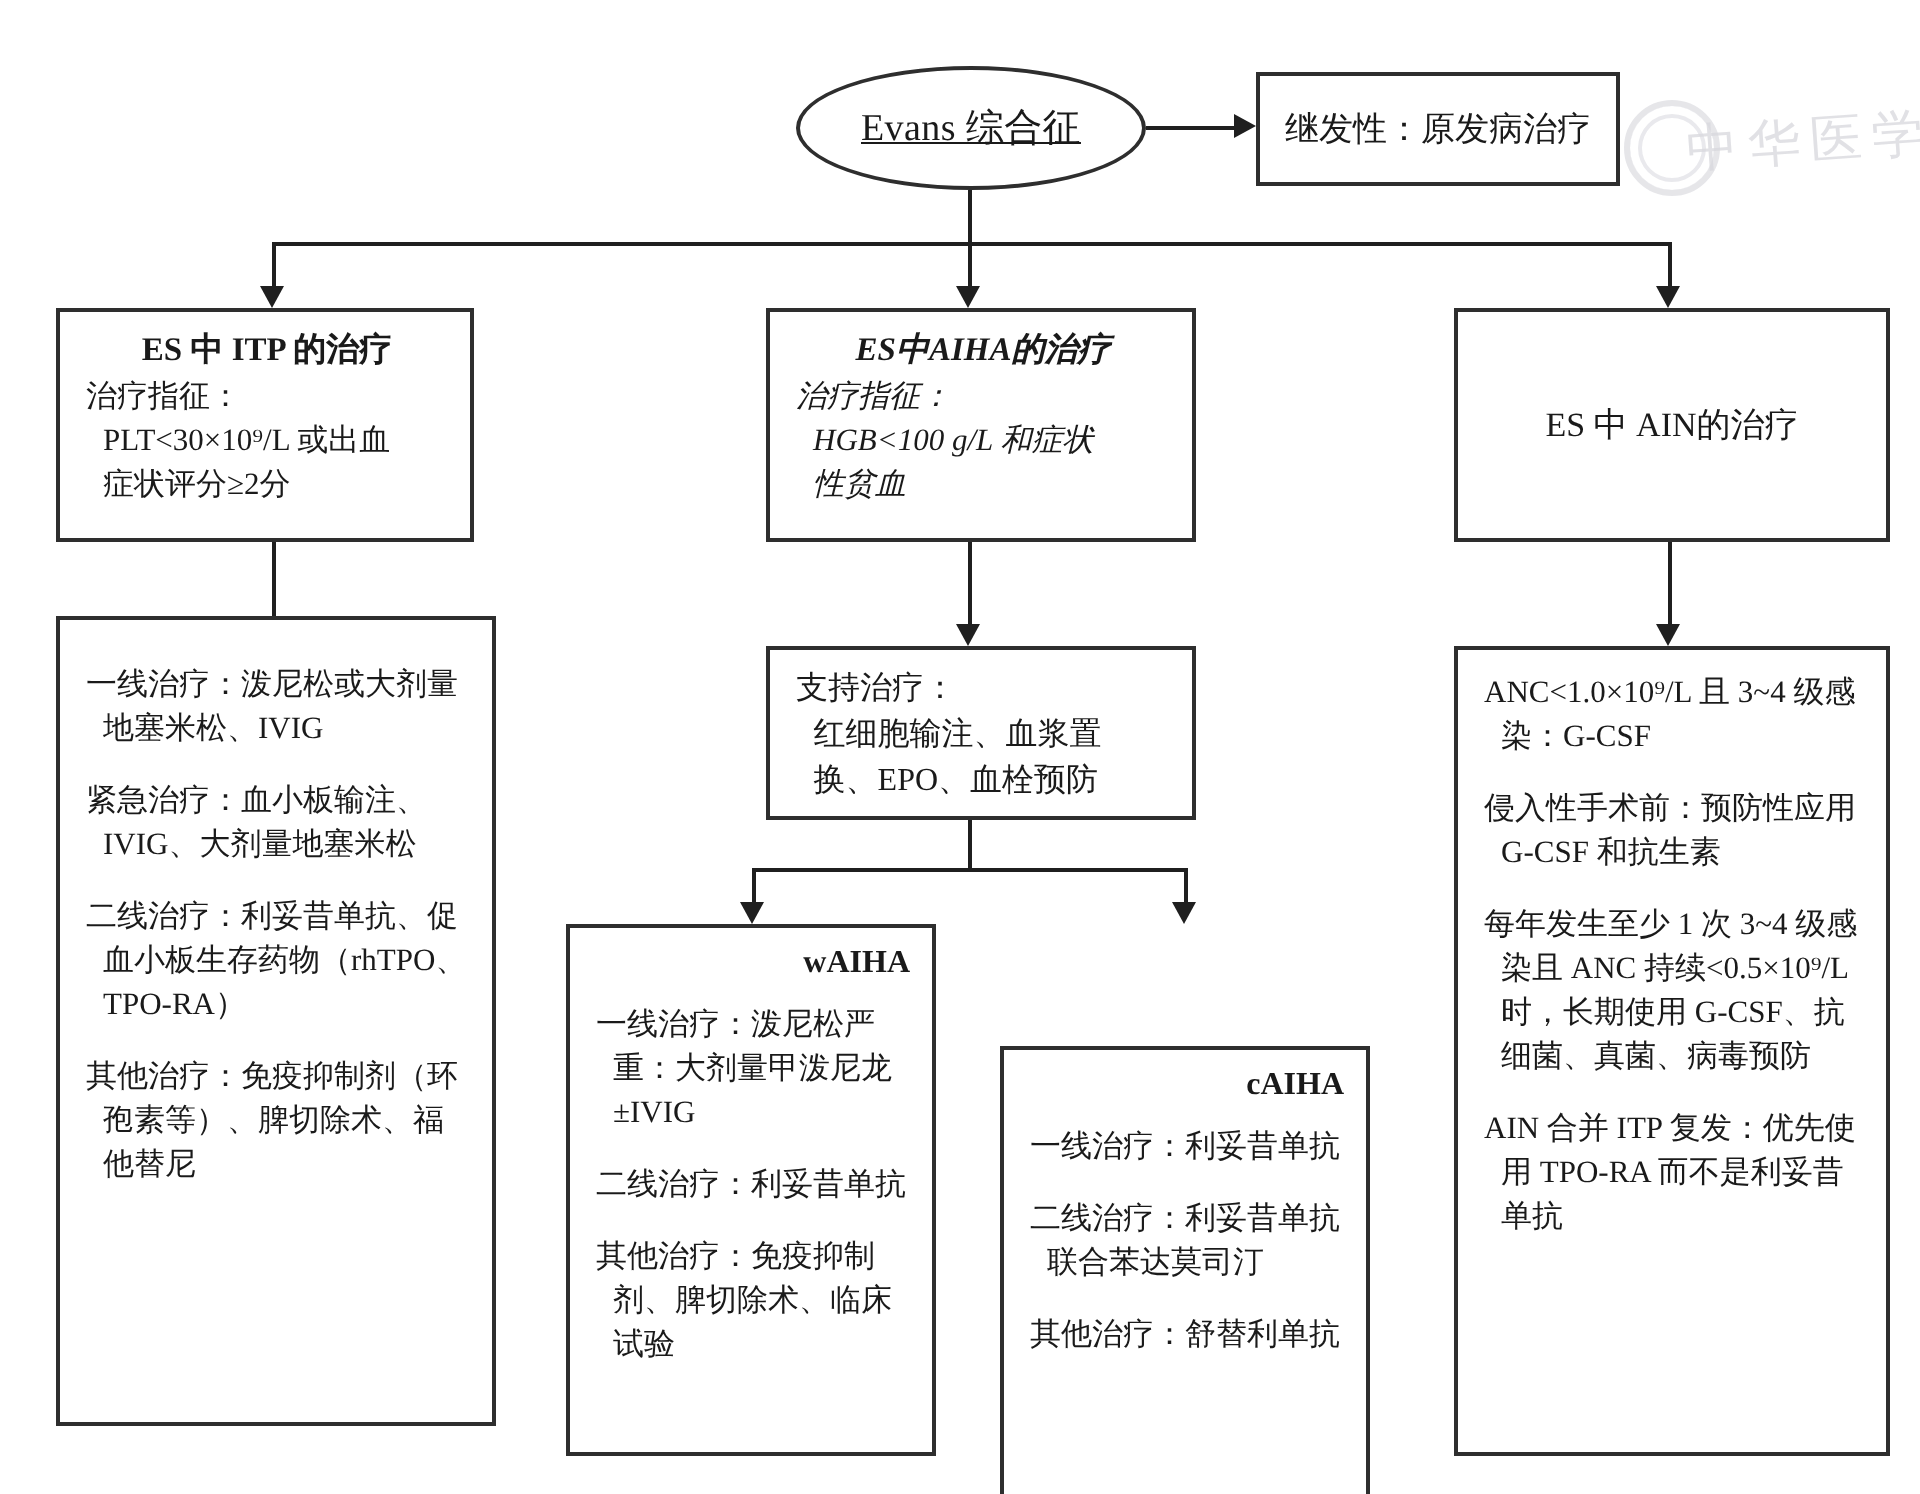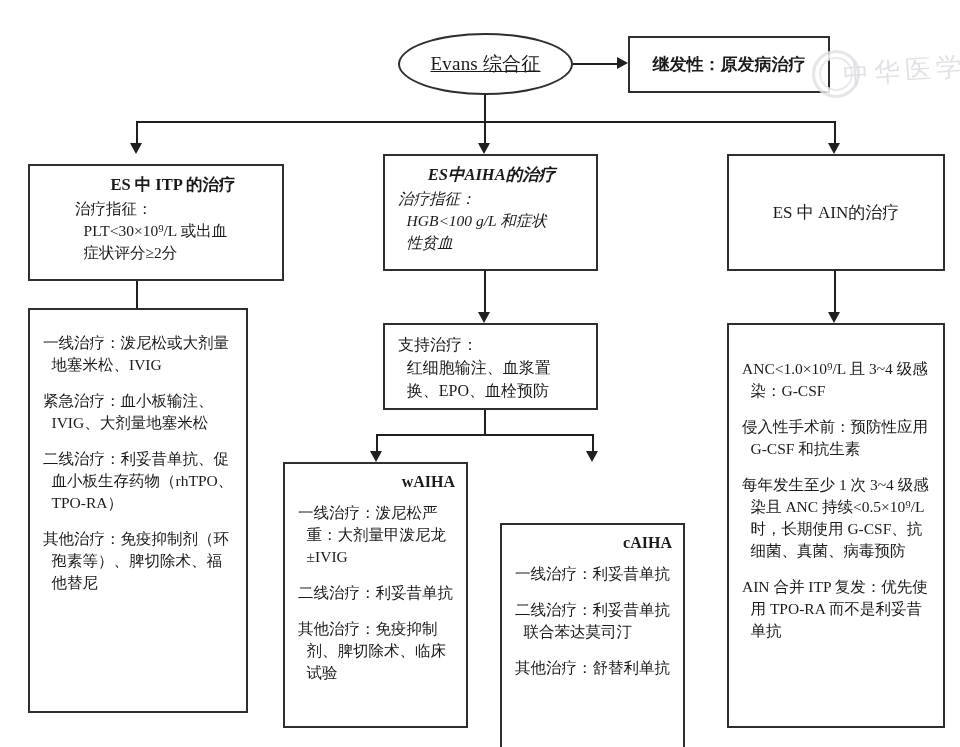--- a/index.html
+++ b/index.html
@@ -131,39 +131,39 @@
   <div class="wm-seal" style="left:812px; top:50px;"></div>
   <div class="watermark" style="left:843px; top:52px;">中华医学会</div>
 
   <div class="ellipse" style="left:398px; top:33px; width:175px; height:62px;text-decoration:underline;">
     <span class="txt t-root">Evans 综合征</span>
   </div>
 
   <div class="ln h" style="left:573px; top:63px; width:47px;"></div>
   <div class="arrow-r" style="left:617px; top:57px;"></div>
 
-  <div class="node" style="left:628px; top:36px; width:202px; height:57px;font-weight:bold;">
+  <div class="node" style="left:628px; top:36px; width:182px; height:57px;">
     <div class="center-wrap">
       <span class="txt t-head-n" style="font-size:17px;">继发性：原发病治疗</span>
     </div>
   </div>
 
   <div class="ln v" style="left:484px; top:95px; height:28px;"></div>
   <div class="ln h" style="left:136px; top:121px; width:700px;"></div>
 
   <div class="ln v" style="left:136px; top:121px; height:24px;"></div>
   <div class="arrow-d" style="left:130px; top:143px;"></div>
 
   <div class="ln v" style="left:484px; top:121px; height:24px;"></div>
   <div class="arrow-d" style="left:478px; top:143px;"></div>
 
   <div class="ln v" style="left:834px; top:121px; height:24px;"></div>
   <div class="arrow-d" style="left:828px; top:143px;"></div>
 
-  <div class="node" style="left:28px; top:164px; width:256px; height:117px;padding-left:32px;">
+  <div class="node" style="left:28px; top:154px; width:209px; height:117px;">
     <div class="pad" style="padding-top:8px;">
       <div class="txt t-head">ES 中 ITP 的治疗</div>
       <div class="txt t-body" style="margin-top:2px;">治疗指征：</div>
       <div class="txt t-body ind" style="padding-left:1.1em;">PLT&lt;30×10⁹/L 或出血</div>
       <div class="txt t-body ind" style="padding-left:1.1em;">症状评分≥2分</div>
     </div>
   </div>
 
   <div class="ln v" style="left:136px; top:271px; height:43px;"></div>
   <div class="arrow-d" style="left:130px; top:312px;"></div>
@@ -225,21 +225,21 @@
   <div class="node" style="left:727px; top:154px; width:218px; height:117px;">
     <div class="center-wrap">
       <span class="txt t-head-n" style="font-size:17px;">ES 中 AIN的治疗</span>
     </div>
   </div>
 
   <div class="ln v" style="left:834px; top:271px; height:43px;"></div>
   <div class="arrow-d" style="left:828px; top:312px;"></div>
 
   <div class="node" style="left:727px; top:323px; width:218px; height:405px;">
-    <div class="pad" style="padding-top:33px;">
+    <div class="pad" style="padding-top:11px;">
       <div class="txt t-body blk ind">ANC&lt;1.0×10⁹/L 且 3~4 级感染：G-CSF</div>
       <div class="txt t-body blk ind">侵入性手术前：预防性应用 G-CSF 和抗生素</div>
       <div class="txt t-body blk ind">每年发生至少 1 次 3~4 级感染且 ANC 持续&lt;0.5×10⁹/L 时，长期使用 G-CSF、抗细菌、真菌、病毒预防</div>
       <div class="txt t-body blk ind">AIN 合并 ITP 复发：优先使用 TPO-RA 而不是利妥昔单抗</div>
     </div>
   </div>
 
 </div>
 
 </body></html>

